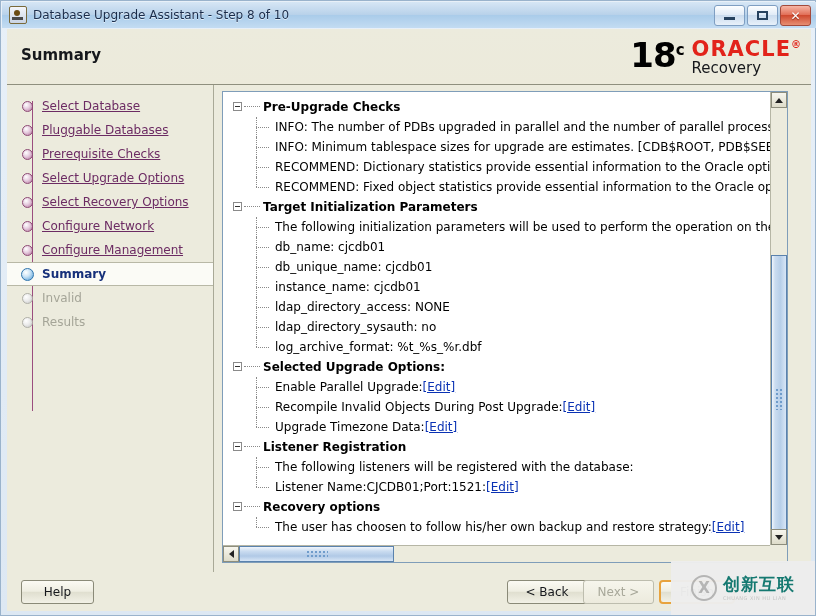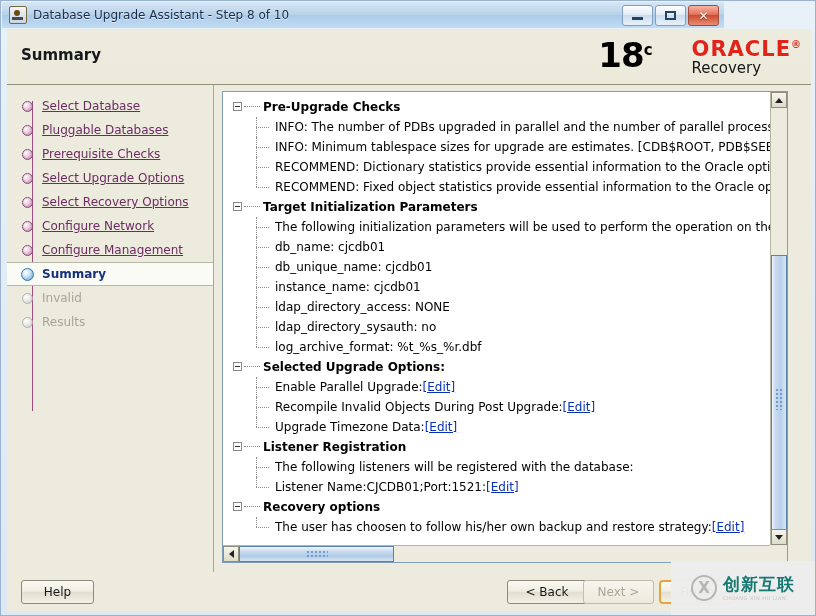--- a/index.html
+++ b/index.html
@@ -10,21 +10,21 @@
     background:#d9e4f0;
   }
   .window{
     position:absolute;left:0;top:0;width:816px;height:616px;
     box-sizing:border-box;
     border:1px solid #9ab3cc;
     background:linear-gradient(to bottom,#e8f0f8 0%,#dde8f3 100%);
   }
   
   .titlebar{
-    position:absolute;left:1px;top:1px;width:722px;height:26px;
+    position:absolute;left:1px;top:1px;width:814px;height:26px;
     background:linear-gradient(to bottom,#d6e6f5 0%,#b9d2ea 48%,#aaccea 52%,#c3dcf2 100%);
     display:flex;align-items:center;
   }
   .tb-icon{
     width:16px;height:16px;margin-left:7px;margin-right:6px;
     border:1px solid #7a6a3a;border-radius:2px;
     background:linear-gradient(to bottom,#f4f6fa,#c9d4e4);
     position:relative;flex:none;
   }
   .tb-icon:before{
@@ -58,21 +58,21 @@
   .banner{
     position:absolute;left:6px;top:28px;width:804px;height:55px;
     background:linear-gradient(to bottom,#ecebdd 0%,#eceadb 100%);
     border-bottom:1px solid #8f8f7e;
     overflow:hidden;
   }
   .banner-title{
     position:absolute;left:14px;top:17px;
     font-size:15px;font-weight:bold;color:#16181c;
   }
-  .brand{position:absolute;right:9px;top:4px;display:flex;align-items:flex-start;gap:32px;}
+  .brand{position:absolute;right:9px;top:4px;display:flex;align-items:flex-start;}
   .brand-ver{
     font-family:"DejaVu Sans","Liberation Sans",sans-serif;
     font-size:34px;font-weight:bold;color:#000;line-height:34px;letter-spacing:-1px;
   }
   .brand-ver sup{font-size:15px;font-weight:bold;vertical-align:super;letter-spacing:0;}
   .brand-right{margin-left:7px;padding-top:2px;}
   .brand-oracle{
     font-size:21px;font-weight:bold;color:#e2231a;letter-spacing:1px;line-height:20px;
   }
   .brand-oracle sup{font-size:10px;vertical-align:super;}

